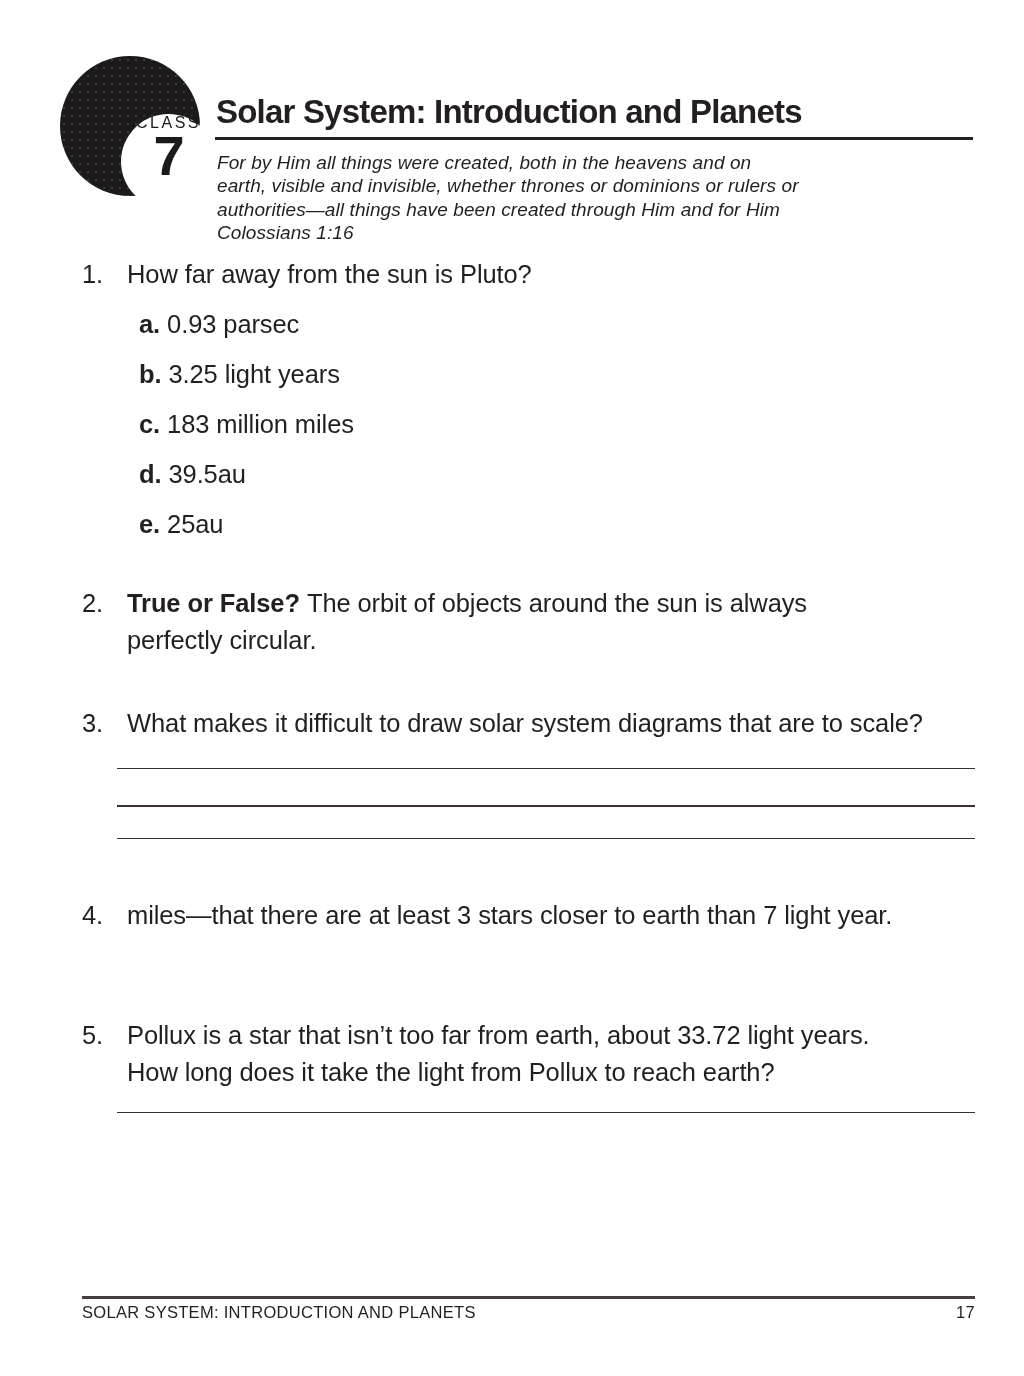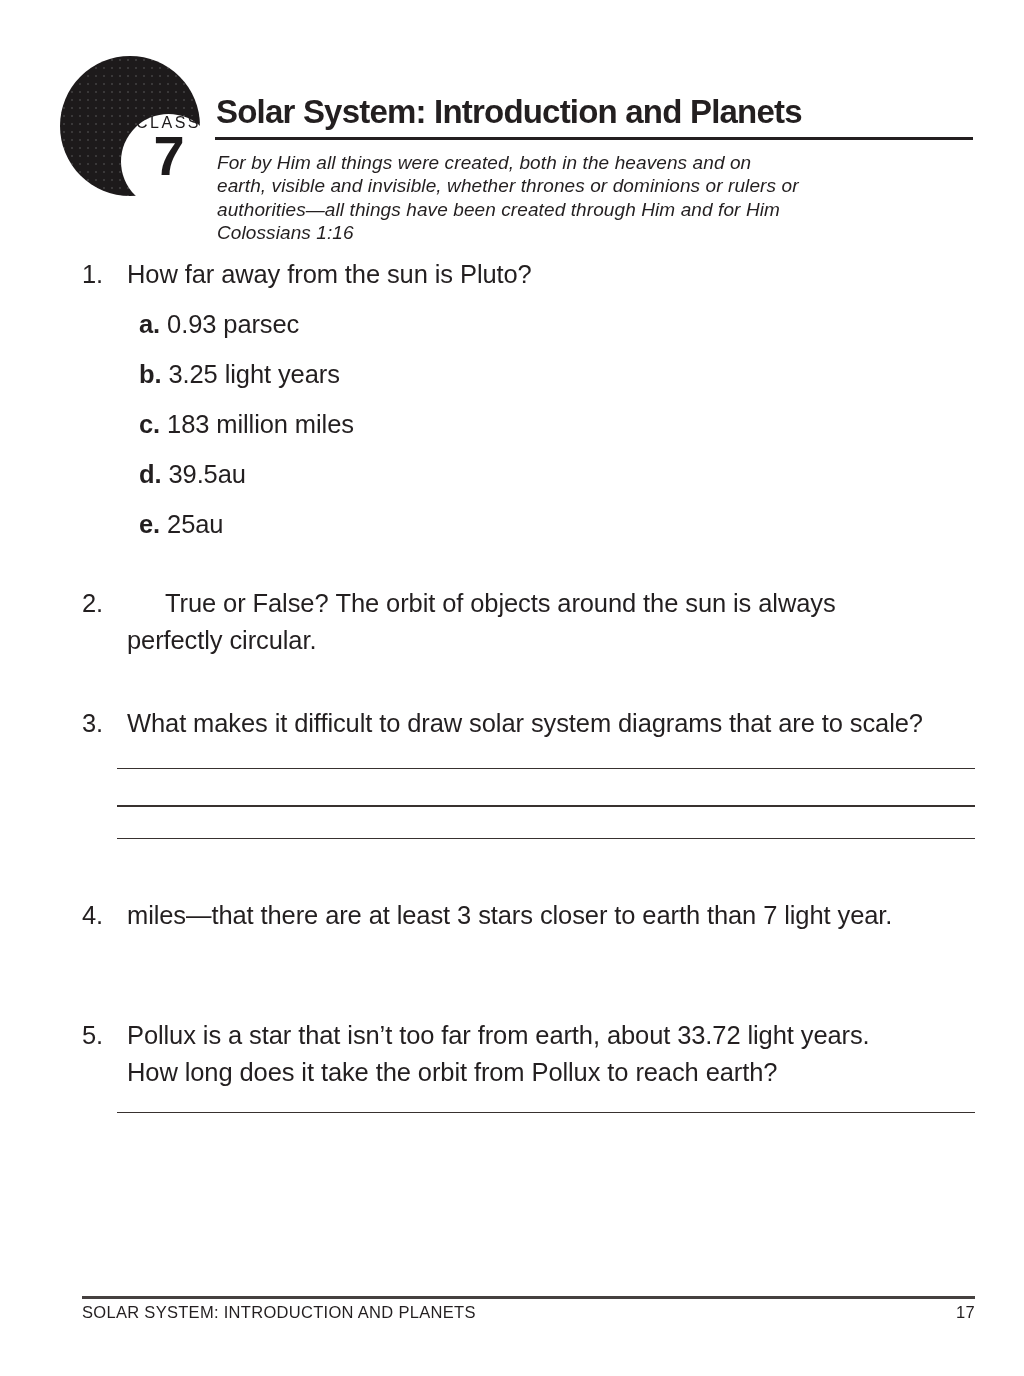--- a/index.html
+++ b/index.html
@@ -45,21 +45,21 @@
   }
 
   
   .q {
     position:absolute; left:82px; display:flex;
     font-size:25.5px; line-height:37px; letter-spacing:-0.1px;
   }
   .q-num { width:45px; flex:none; }
   .q-body { }
   .qline { white-space:nowrap; }
-  .qline strong { font-weight:400; margin-right:7px;margin-left:38px; }
+  .qline strong { font-weight:700; margin-right:7px; }
   .opts { margin-left:12px; }
   .opt { margin-top:13px; white-space:nowrap; }
   .opt strong { font-weight:700; margin-right:7px; }
 
   
   .ansline {
     position:absolute; left:117px; width:858px; height:0;
     border-top:2px solid #38312f;
   }
   .ansline.thin { border-top-width:1.5px; }
@@ -145,21 +145,21 @@
     <div class="q-num">4.</div>
     <div class="q-body">
       <div class="qline">miles—that there are at least 3 stars closer to earth than 7 light year.</div>
     </div>
   </div>
 
   <div class="q" style="top:1017px;">
     <div class="q-num">5.</div>
     <div class="q-body">
       <div class="qline">Pollux is a star that isn’t too far from earth, about 33.72 light years.</div>
-      <div class="qline">How long does it take the orbit from Pollux to reach earth?</div>
+      <div class="qline">How long does it take the light from Pollux to reach earth?</div>
     </div>
   </div>
   <div class="ansline thin" style="top:1112px;"></div>
 
   <div class="footer-rule"></div>
   <div class="footer-text">
     <span>SOLAR SYSTEM: INTRODUCTION AND PLANETS</span>
     <span>17</span>
   </div>
 

